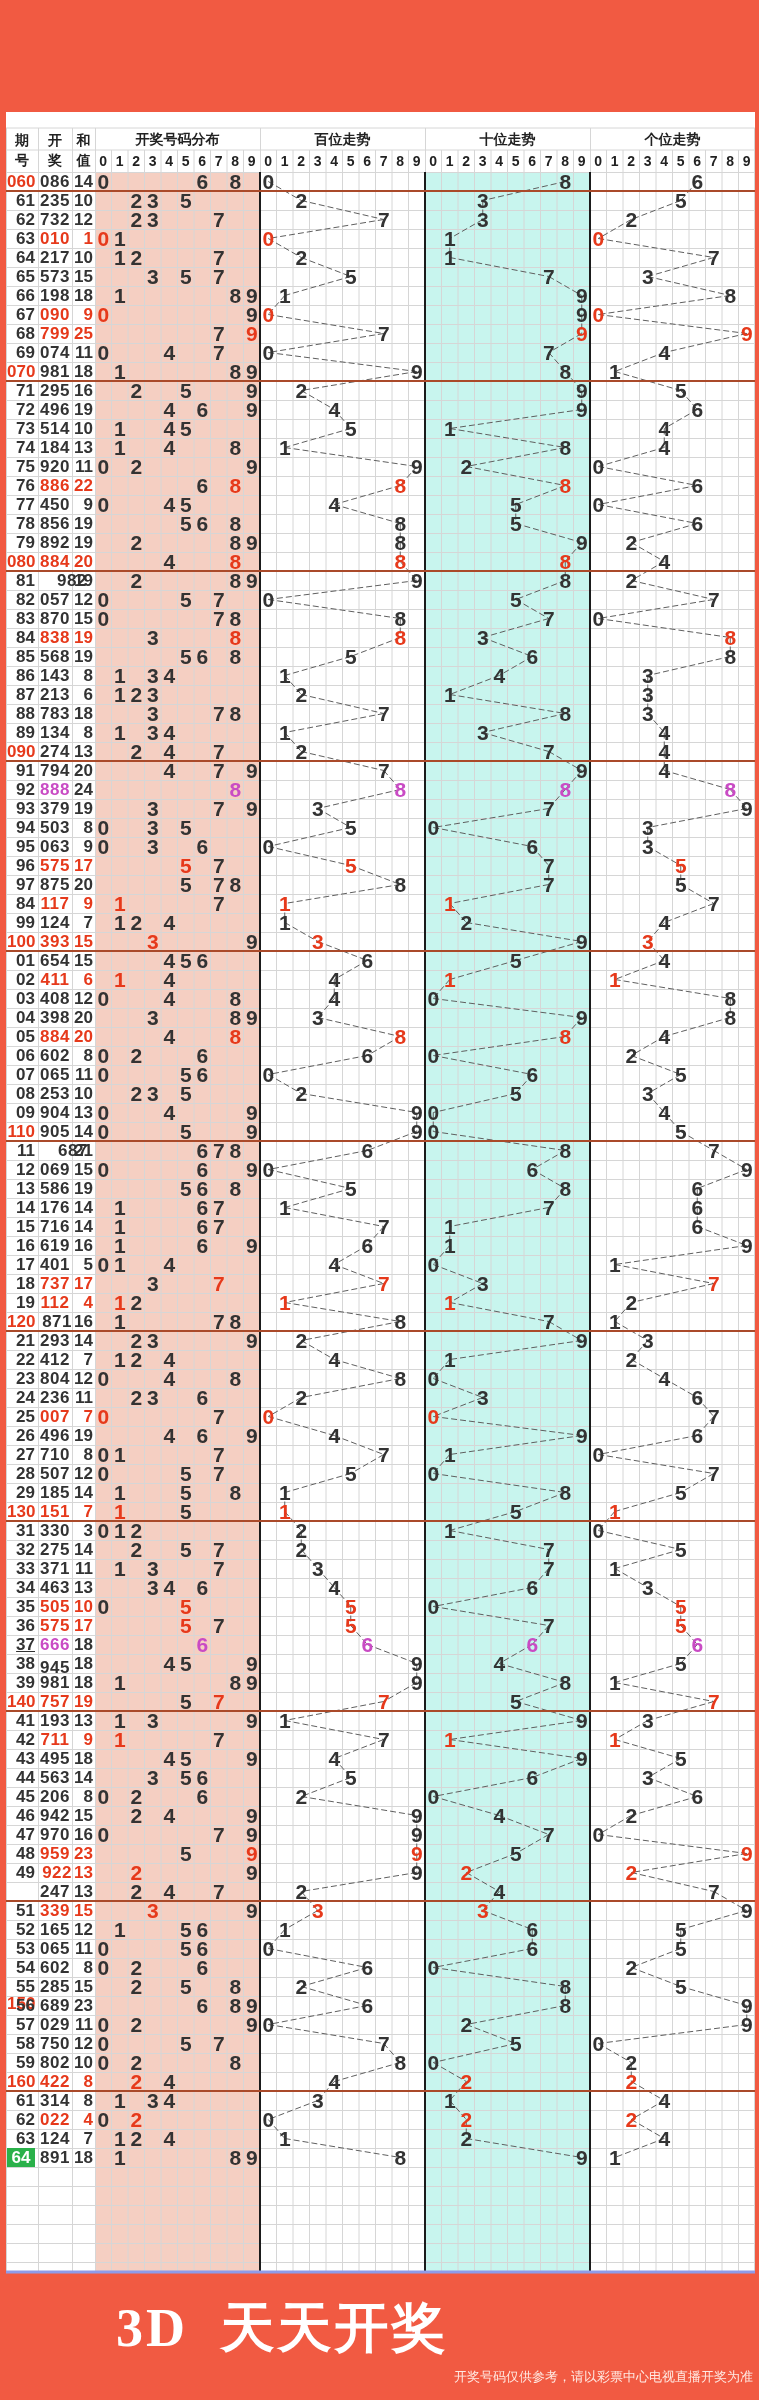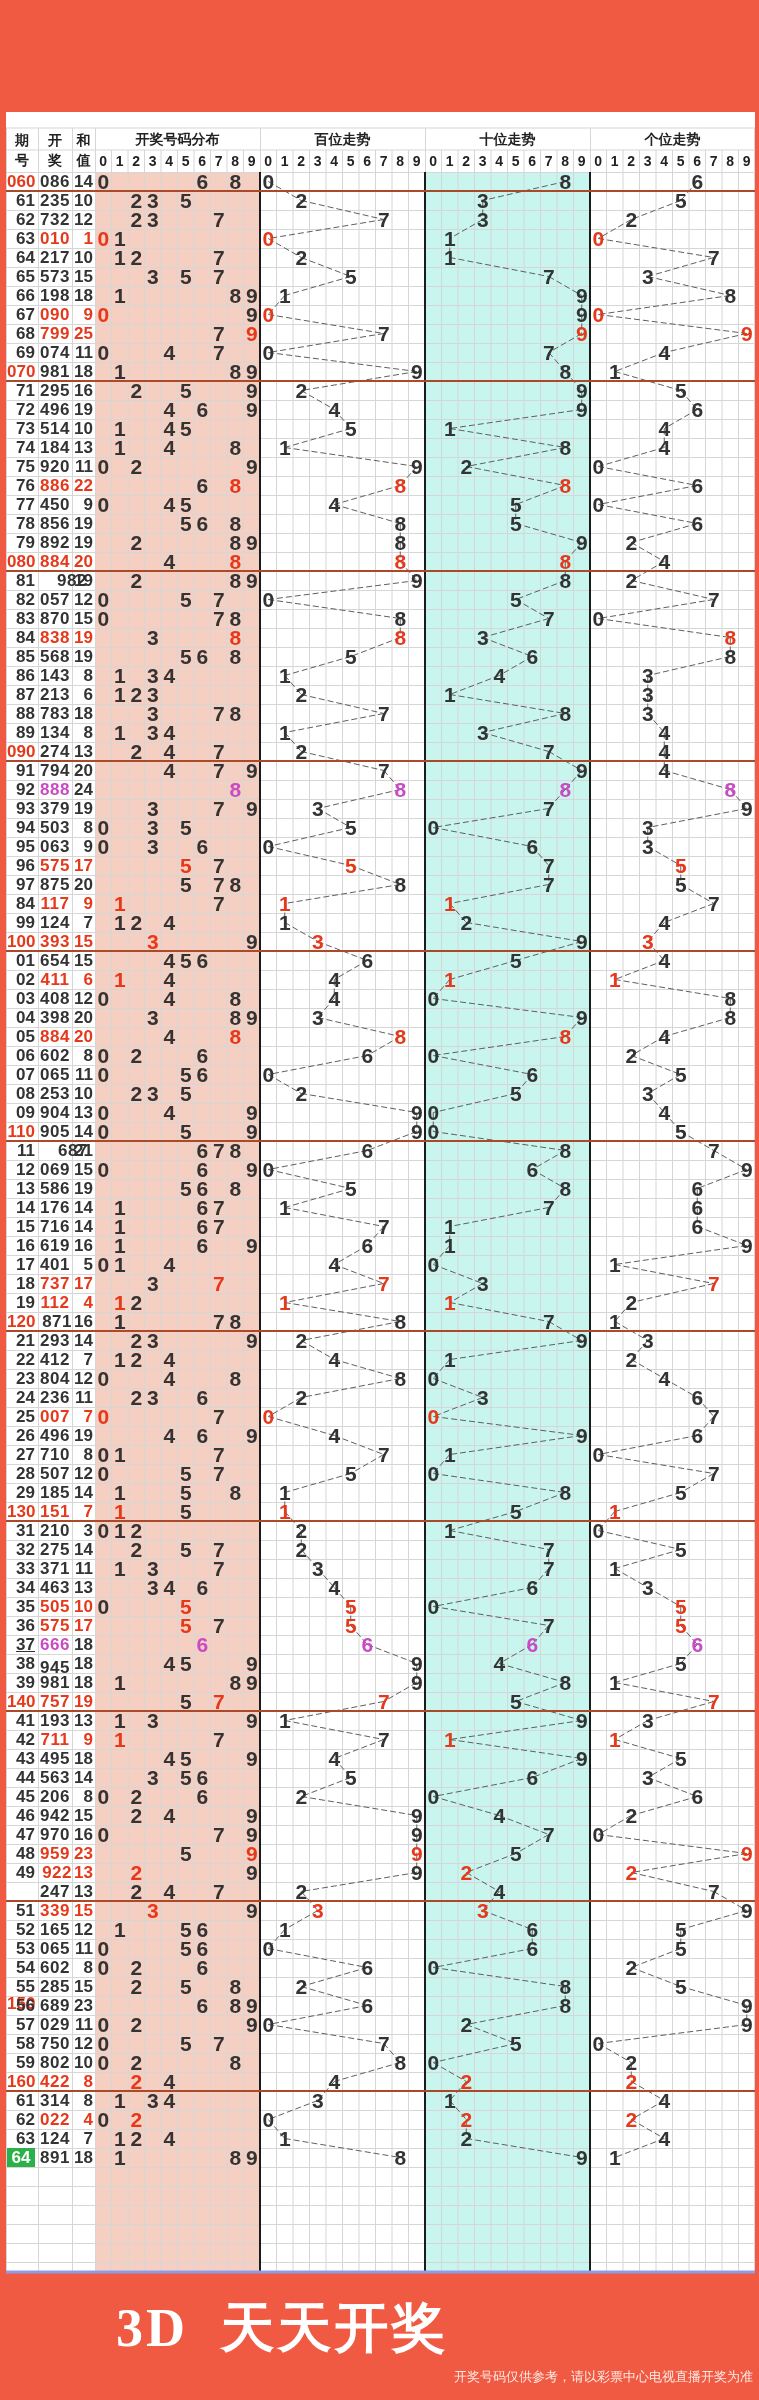--- a/index.html
+++ b/index.html
@@ -779,21 +779,21 @@
     <div class="pcell" style="left: 7px; top: 1464px; width: 28px; height: 19px; color: rgb(51, 51, 51);">28</div>
     <div class="dcell" style="left: 38px; top: 1464px; width: 34px; height: 19px; color: rgb(51, 51, 51);">507</div>
     <div class="scell" style="left: 72px; top: 1464px; width: 21px; height: 19px; color: rgb(51, 51, 51);">12</div>
     <div class="pcell" style="left: 7px; top: 1483px; width: 28px; height: 19px; color: rgb(51, 51, 51);">29</div>
     <div class="dcell" style="left: 38px; top: 1483px; width: 34px; height: 19px; color: rgb(51, 51, 51);">185</div>
     <div class="scell" style="left: 72px; top: 1483px; width: 21px; height: 19px; color: rgb(51, 51, 51);">14</div>
     <div class="pcell" style="left: 7px; top: 1502px; width: 28px; height: 19px; color: rgb(230, 57, 27);">130</div>
     <div class="dcell" style="left: 38px; top: 1502px; width: 34px; height: 19px; color: rgb(230, 57, 27);">151</div>
     <div class="scell" style="left: 72px; top: 1502px; width: 21px; height: 19px; color: rgb(230, 57, 27);">7</div>
     <div class="pcell" style="left: 7px; top: 1521px; width: 28px; height: 19px; color: rgb(51, 51, 51);">31</div>
-    <div class="dcell" style="left: 38px; top: 1521px; width: 34px; height: 19px; color: rgb(51, 51, 51);">210</div>
+    <div class="dcell" style="left: 38px; top: 1521px; width: 34px; height: 19px; color: rgb(51, 51, 51);">330</div>
     <div class="scell" style="left: 72px; top: 1521px; width: 21px; height: 19px; color: rgb(51, 51, 51);">3</div>
     <div class="pcell" style="left: 7px; top: 1540px; width: 28px; height: 19px; color: rgb(51, 51, 51);">32</div>
     <div class="dcell" style="left: 38px; top: 1540px; width: 34px; height: 19px; color: rgb(51, 51, 51);">275</div>
     <div class="scell" style="left: 72px; top: 1540px; width: 21px; height: 19px; color: rgb(51, 51, 51);">14</div>
     <div class="pcell" style="left: 7px; top: 1559px; width: 28px; height: 19px; color: rgb(51, 51, 51);">33</div>
     <div class="dcell" style="left: 38px; top: 1559px; width: 34px; height: 19px; color: rgb(51, 51, 51);">371</div>
     <div class="scell" style="left: 72px; top: 1559px; width: 21px; height: 19px; color: rgb(51, 51, 51);">11</div>
     <div class="pcell" style="left: 7px; top: 1578px; width: 28px; height: 19px; color: rgb(51, 51, 51);">34</div>
     <div class="dcell" style="left: 38px; top: 1578px; width: 34px; height: 19px; color: rgb(51, 51, 51);">463</div>
     <div class="scell" style="left: 72px; top: 1578px; width: 21px; height: 19px; color: rgb(51, 51, 51);">13</div>

